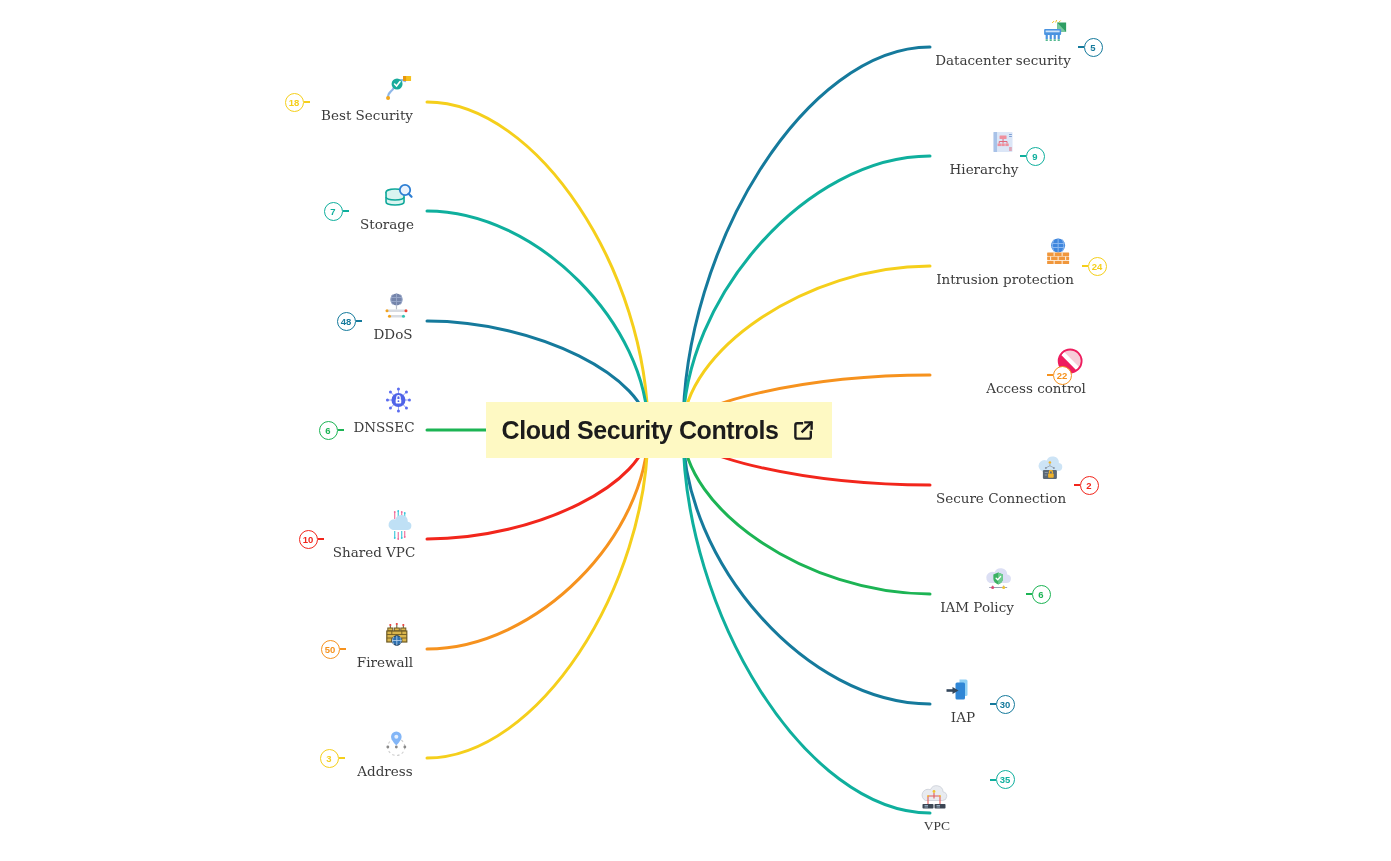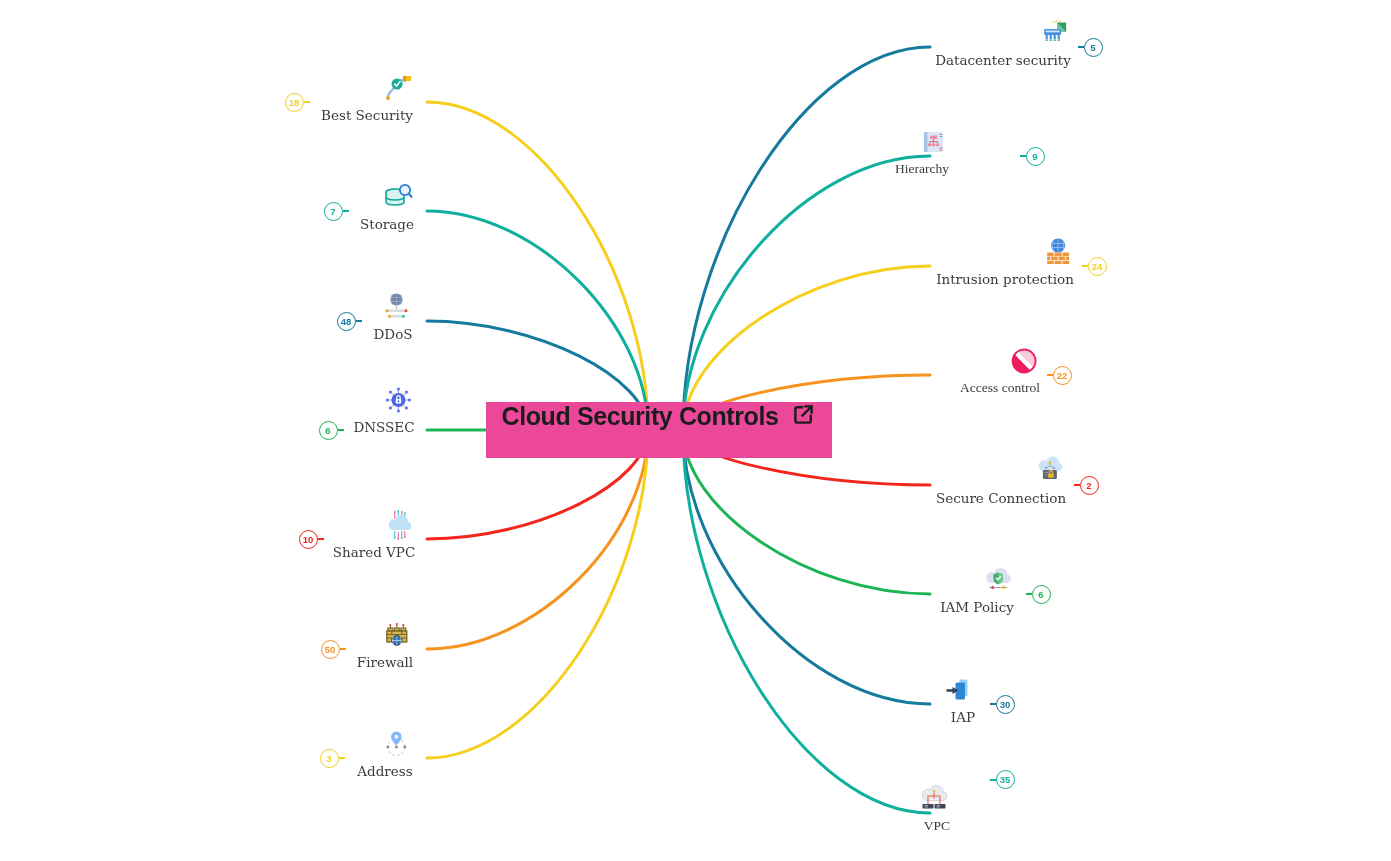--- a/index.html
+++ b/index.html
@@ -12,22 +12,22 @@
   .node-icon svg{width:100%;height:100%;display:block;}
   .node-label{margin-top:3px;font-size:13.5px;color:#3b3b3b;white-space:nowrap;line-height:1.2;}
   .badge{position:absolute;width:19px;height:19px;box-sizing:border-box;
          border:1.6px solid currentColor;border-radius:50%;background:#fff;
          display:flex;align-items:center;justify-content:center;
          font-family:"Liberation Sans",sans-serif;font-size:9.5px;font-weight:700;
          z-index:3;cursor:pointer;}
   .badge::after{content:"";position:absolute;top:50%;margin-top:-1px;width:6px;height:2px;background:currentColor;}
   .badge.tick-right::after{left:calc(100% + 1px);}
   .badge.tick-left::after{right:calc(100% + 1px);}
-  .central{position:absolute;left:486px;top:402px;width:346px;height:56px;background:#ec4899;
-           display:flex;align-items:flex-start;justify-content:center;gap:13px;z-index:2;}
+  .central{position:absolute;left:486px;top:402px;width:346px;height:56px;background:#fef9c3;
+           display:flex;align-items:center;justify-content:center;gap:13px;z-index:2;}
   .central-title{font-family:"Liberation Sans",sans-serif;font-size:25px;font-weight:700;
                  letter-spacing:-0.4px;color:#1c1c1c;white-space:nowrap;}
   .external-link{width:25px;height:25px;cursor:pointer;flex:0 0 auto;}
 </style>
 </head>
 <body>
 
 <div class="stage">
   <svg id="curves" width="1391" height="861">
       <path d="M 427 102 C 537.5 102, 648 272.56, 648 430" fill="none" stroke="#F5CF1B" stroke-width="3" stroke-linecap="round"></path>
@@ -229,21 +229,21 @@
               <rect x="14.5" y="22.4" width="2.2" height="1.4"></rect>
               <rect x="18.5" y="22.4" width="2.2" height="1.4"></rect>
             </g>
           </svg>
         </div>
         <div class="node-label">Datacenter security</div>
       </div>
       <div class="badge tick-left" style="left: 1083.5px; top: 37.5px; color: rgb(21, 122, 156);">
         <span>5</span>
       </div>
-      <div class="node" style="left: 922px; top: 126px; font-family: Liberation Serif, serif;">
+      <div class="node" style="left: 984px; top: 126px;">
         <div class="node-icon">
           <svg viewBox="0 0 32 32">
             <rect x="7" y="6" width="19" height="20" rx="1" fill="#dbe6f7"></rect>
             <rect x="7" y="6" width="3.5" height="20" fill="#a8c2e8"></rect>
             <rect x="13" y="9.5" width="7" height="3.5" rx="0.5" fill="#ef8f9d"></rect>
             <path d="M16.5 13 v2.5 M12.7 15.5 h7.8 M12.7 15.5 v2 M16.5 15.5 v2 M20.5 15.5 v2" stroke="#e06a7c" stroke-width="1" fill="none"></path>
             <rect x="11" y="17.5" width="3.4" height="2.6" fill="#ef8f9d"></rect>
             <rect x="14.8" y="17.5" width="3.4" height="2.6" fill="#ef8f9d"></rect>
             <rect x="18.8" y="17.5" width="3.4" height="2.6" fill="#ef8f9d"></rect>
             <path d="M22.5 8.5 h2.8 M22.5 10.5 h2.8" stroke="#7d9fd4" stroke-width="1"></path>
@@ -274,21 +274,21 @@
               <line x1="12" y1="24.7" x2="12" y2="28.1"></line>
               <line x1="20" y1="24.7" x2="20" y2="28.1"></line>
             </g>
           </svg>
         </div>
         <div class="node-label">Intrusion protection</div>
       </div>
       <div class="badge tick-left" style="left: 1087.5px; top: 256.5px; color: rgb(245, 207, 27);">
         <span>24</span>
       </div>
-      <div class="node" style="left: 1000px; top: 345px; font-family: Liberation Serif, serif;">
+      <div class="node" style="left: 1036px; top: 345px;">
         <div class="node-icon">
           <svg viewBox="0 0 32 32">
             <circle cx="16" cy="16" r="11.5" fill="#ee1d5e"></circle>
             <path d="M7.87 7.87 A 11.5 11.5 0 0 1 24.13 24.13 Z" fill="#f7cdd9"></path>
             <line x1="8.6" y1="8.6" x2="23.4" y2="23.4" stroke="#fff" stroke-width="4.2"></line>
             <circle cx="16" cy="16" r="11.5" fill="none" stroke="#ee1d5e" stroke-width="1.8"></circle>
           </svg>
         </div>
         <div class="node-label">Access control</div>
       </div>

